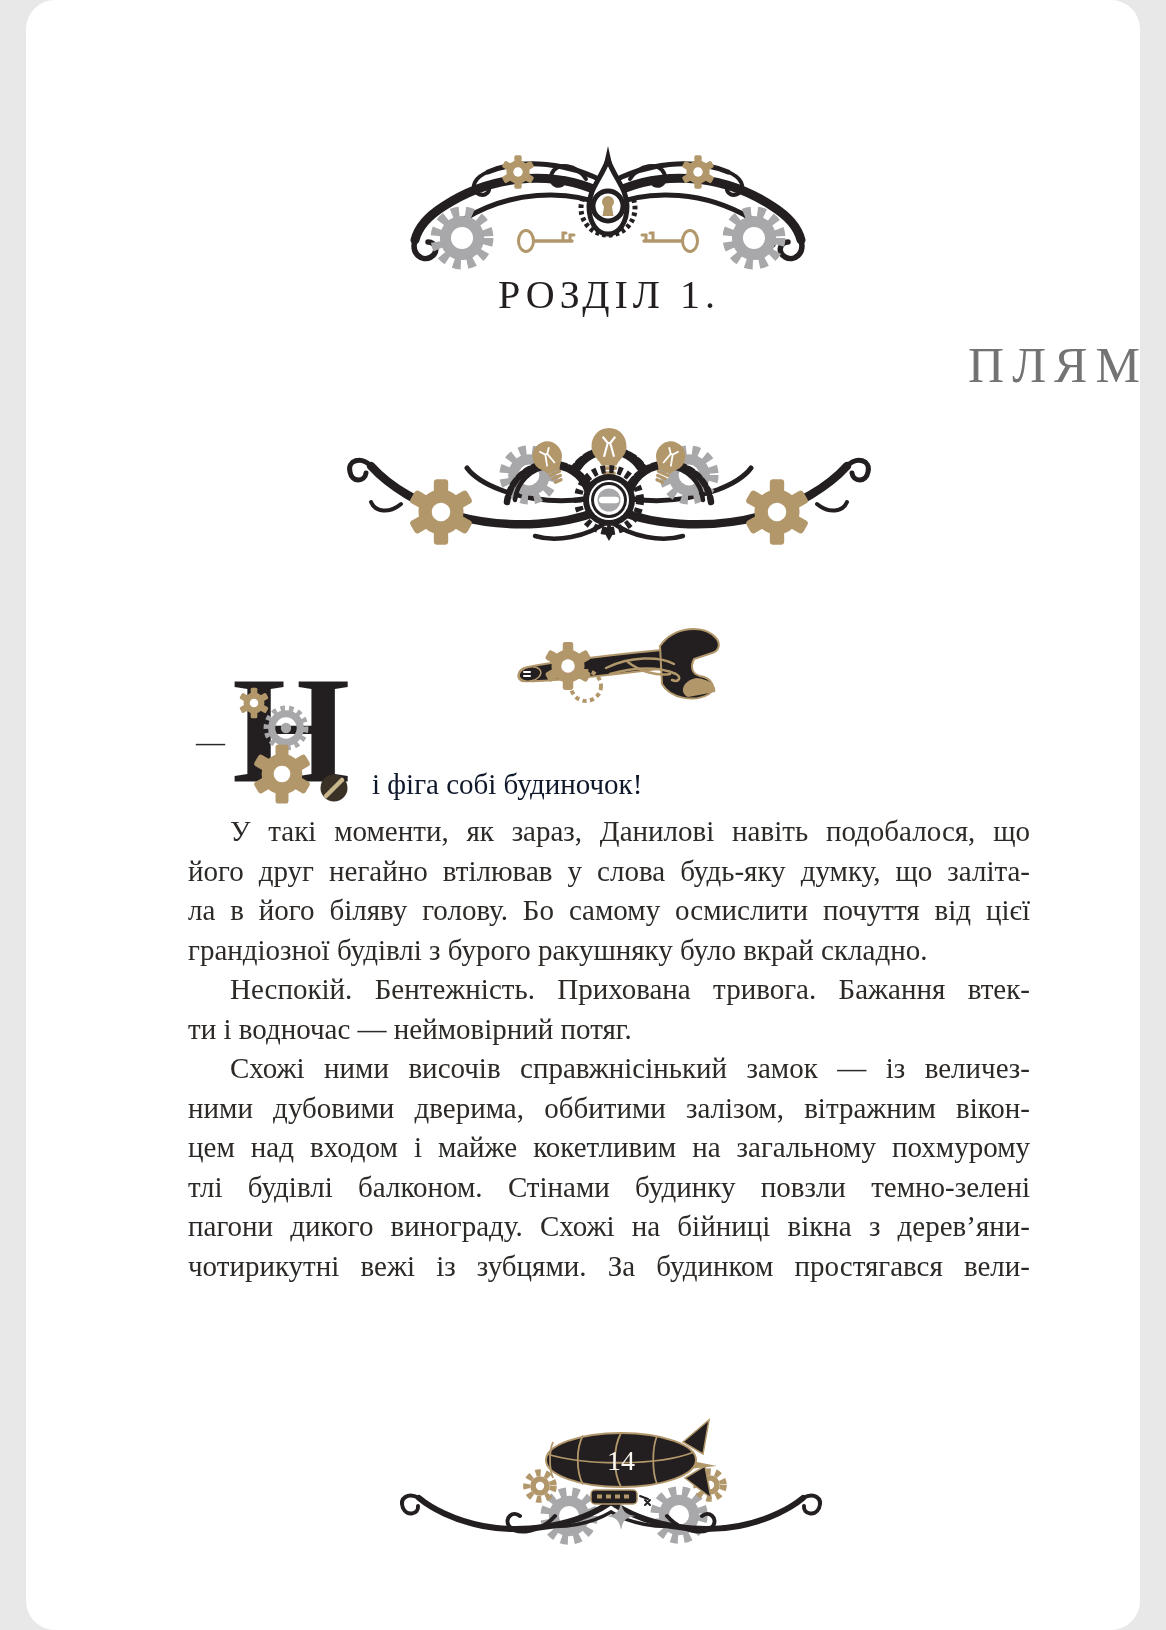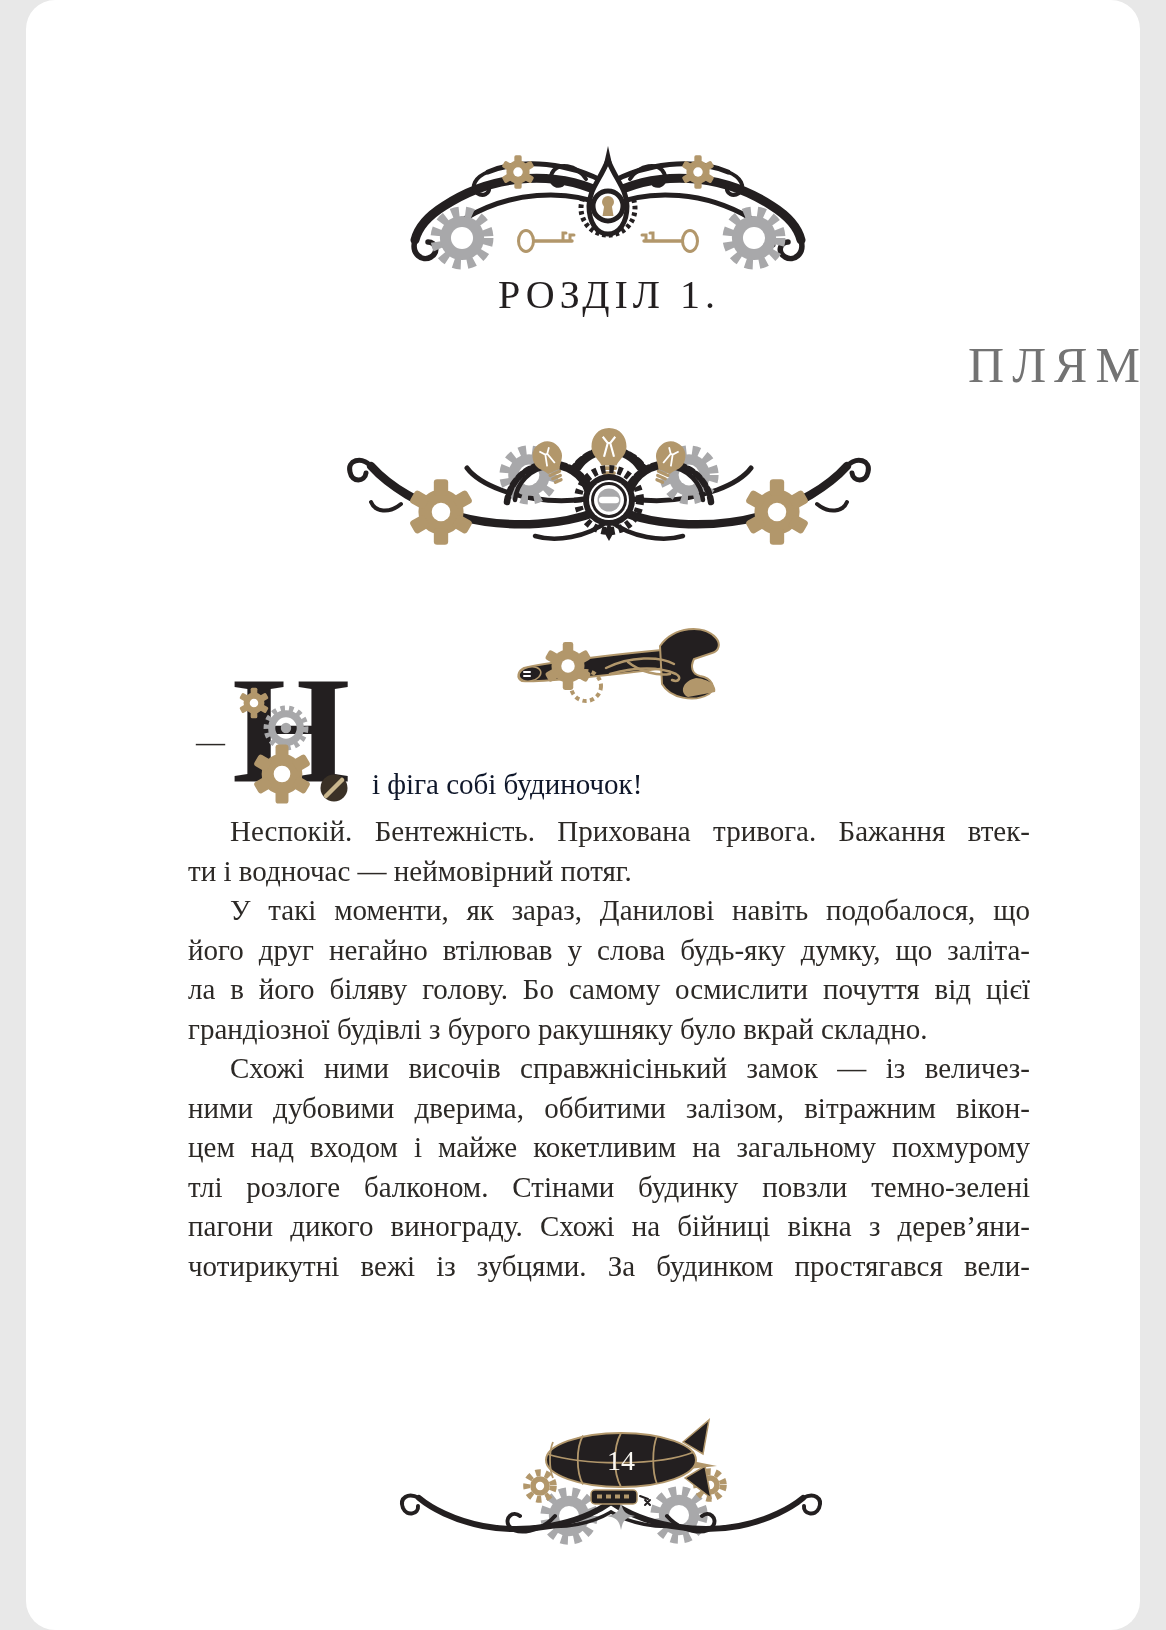--- a/index.html
+++ b/index.html
@@ -168,34 +168,34 @@
       <g>
         <circle cx="113" cy="113" r="13.5" fill="#3a3126"></circle>
         <line x1="105" y1="121" x2="121" y2="105" stroke="#c9b68d" stroke-width="4.5" stroke-linecap="round"></line>
       </g>
     </svg>
     <span class="first-line">і фіга собі будиночок!</span>
   </div>
 
   <div class="abs lines">
     <div>
-      <div class="tline indent">Неспокій. Бентежність. Прихована тривога. Бажання втек-</div>
-      <div class="tline endpara">ти і водночас — неймовірний потяг.</div>
-    </div>
-    <div>
       <div class="tline indent">У такі моменти, як зараз, Данилові навіть подобалося, що</div>
       <div class="tline">його друг негайно втілював у слова будь-яку думку, що заліта-</div>
       <div class="tline">ла в його біляву голову. Бо самому осмислити почуття від цієї</div>
       <div class="tline endpara">грандіозної будівлі з бурого ракушняку було вкрай складно.</div>
     </div>
     <div>
+      <div class="tline indent">Неспокій. Бентежність. Прихована тривога. Бажання втек-</div>
+      <div class="tline endpara">ти і водночас — неймовірний потяг.</div>
+    </div>
+    <div>
       <div class="tline indent">Схожі ними височів справжнісінький замок — із величез-</div>
       <div class="tline">ними дубовими дверима, оббитими залізом, вітражним вікон-</div>
       <div class="tline">цем над входом і майже кокетливим на загальному похмурому</div>
-      <div class="tline">тлі розлоге балконом. Стінами будинку повзли темно-зелені</div>
+      <div class="tline">тлі будівлі балконом. Стінами будинку повзли темно-зелені</div>
       <div class="tline">пагони дикого винограду. Схожі на бійниці вікна з дерев’яни-</div>
       <div class="tline">чотирикутні вежі із зубцями. За будинком простягався вели-</div>
     </div>
   </div>
 
   <svg class="abs" style="left:367px;top:1408px" width="436" height="140" viewBox="0 0 436 140">
     <use href="#gsolid" transform="translate(176,108) scale(1.55)" style="color:#a8a8aa"></use>
     <use href="#gsolid" transform="translate(286,107) scale(1.55)" style="color:#a8a8aa"></use>
     <use href="#ft-half"></use>
     <use href="#ft-half" transform="translate(436,0) scale(-1,1)"></use>

